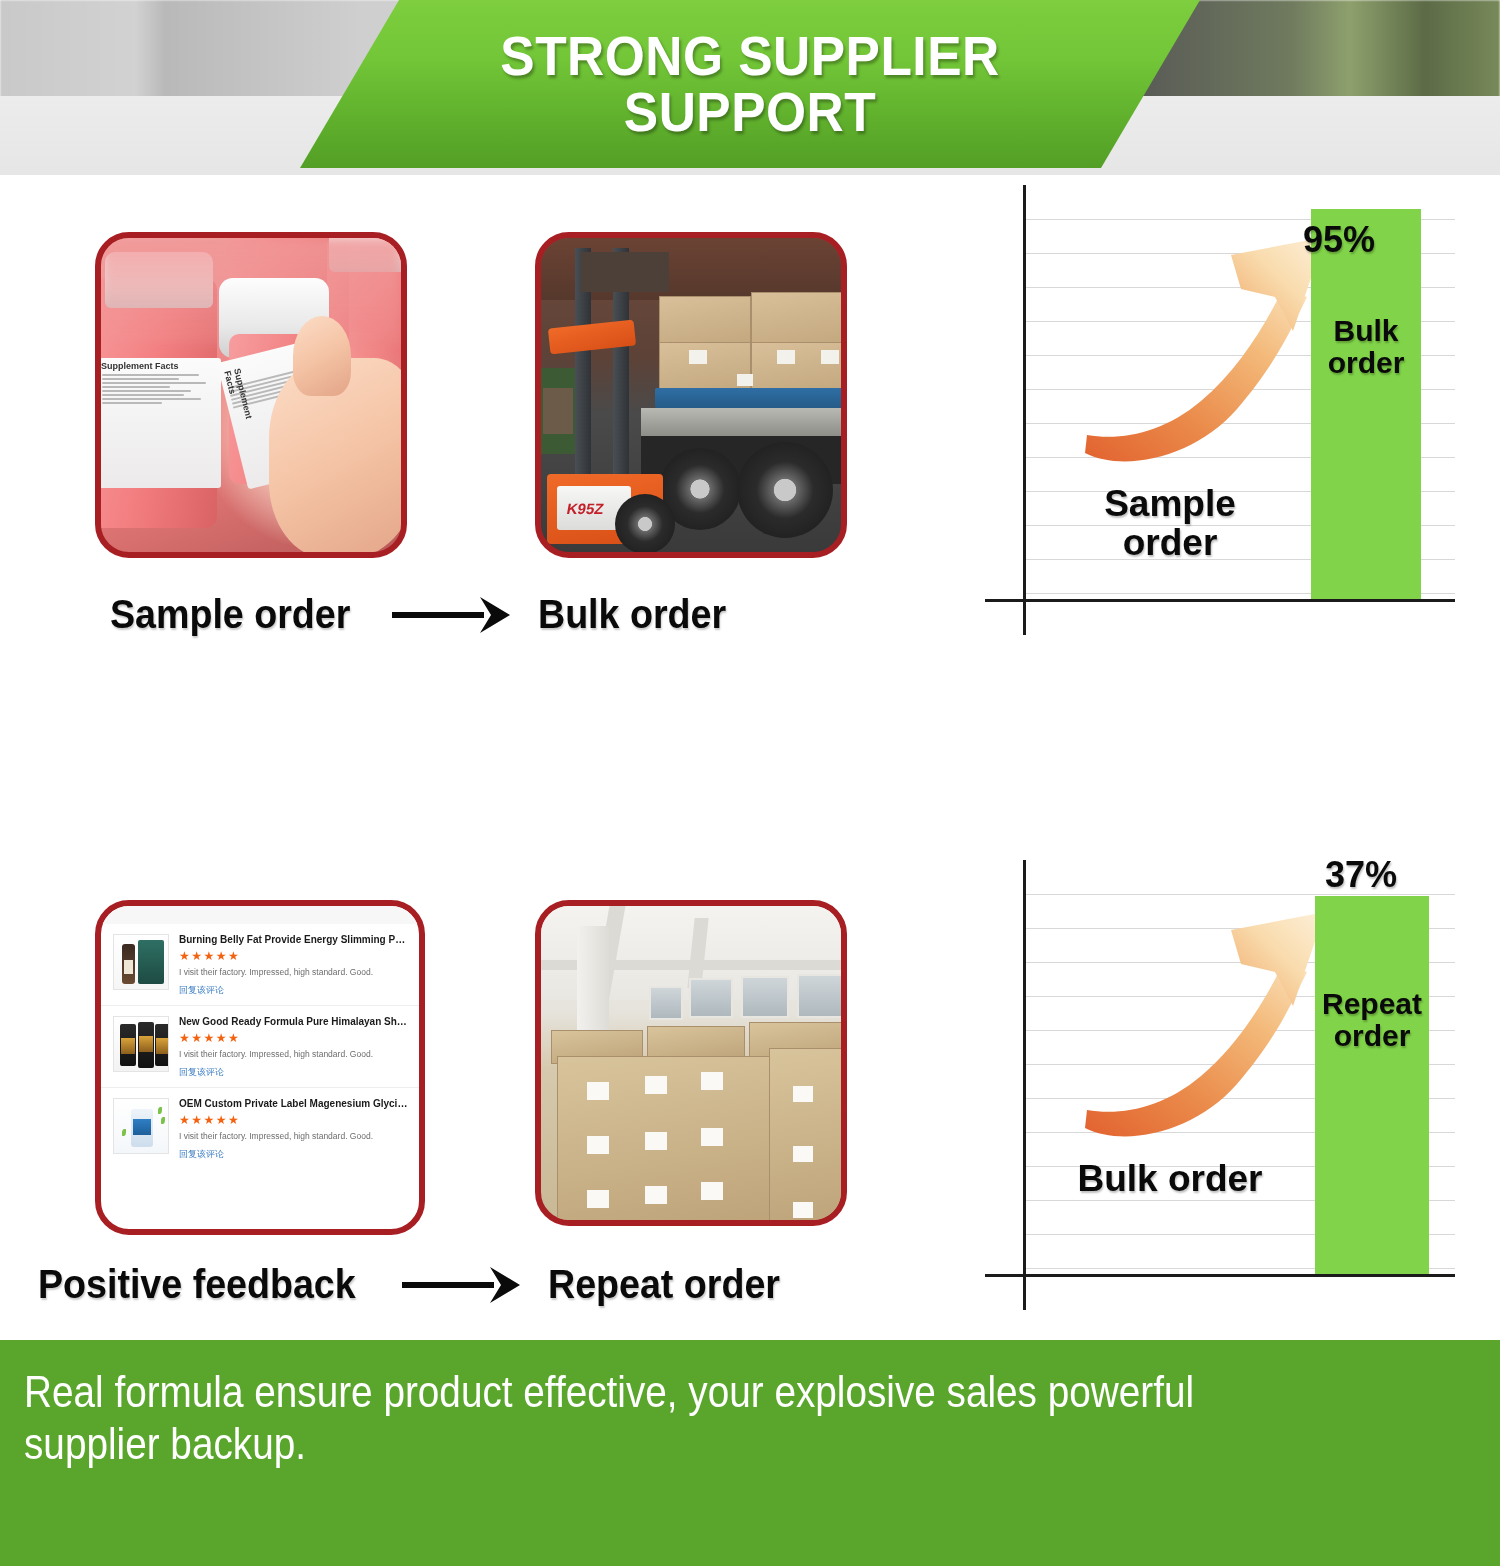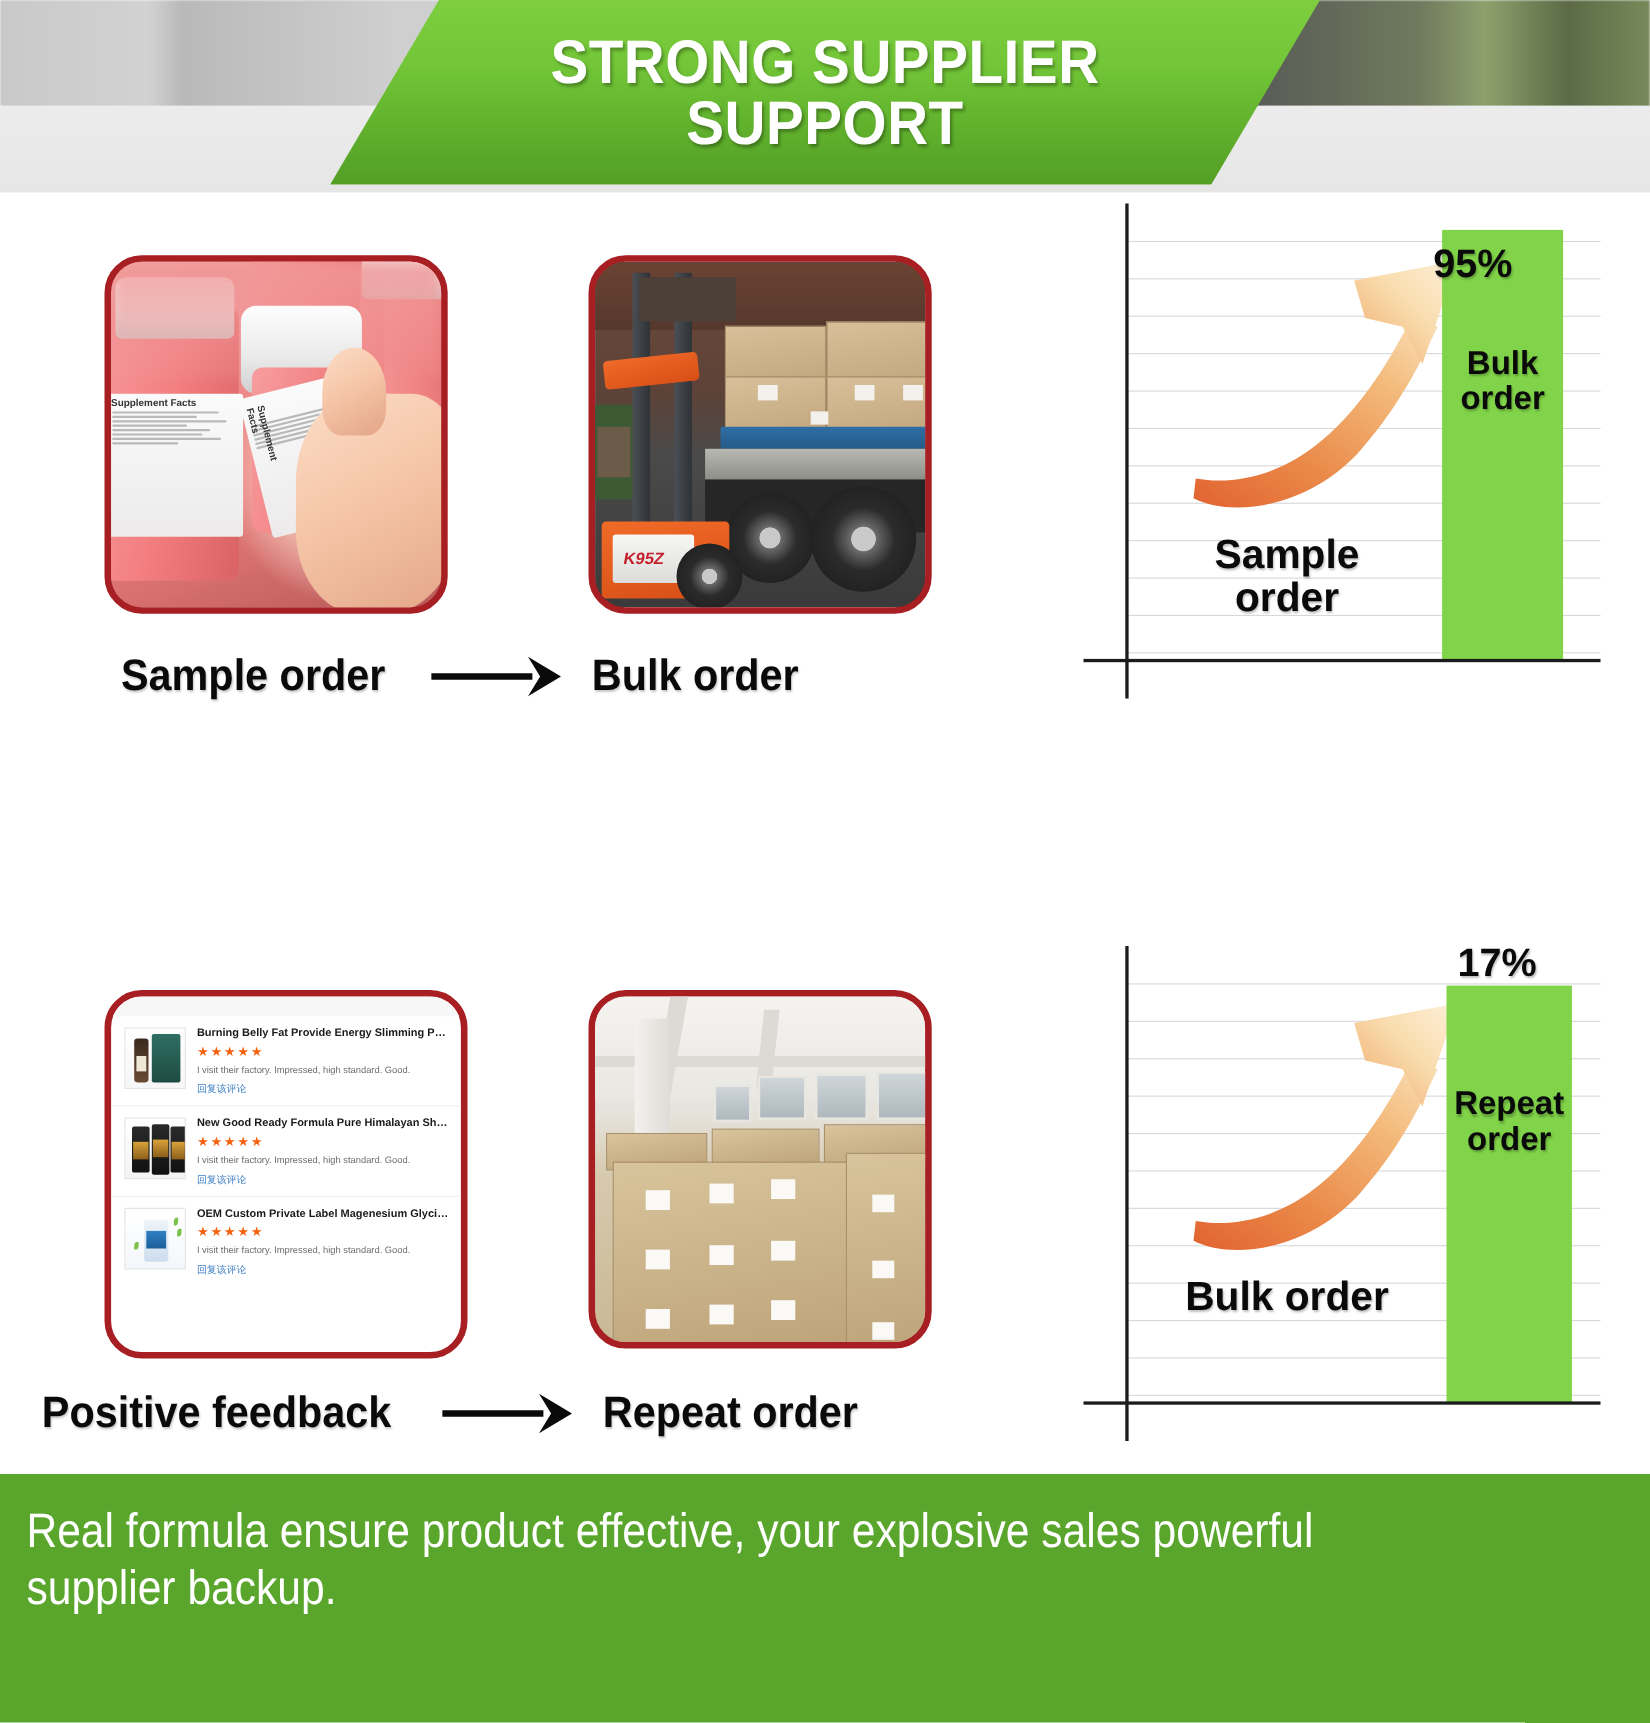--- a/index.html
+++ b/index.html
@@ -455,21 +455,21 @@
             <stop offset="100%" stop-color="#fdf0da"></stop>
           </linearGradient>
         </defs>
         <path d="M60 268 C100 288 170 272 212 224 C252 178 268 140 282 112
                  L258 104 C240 140 214 184 176 216 C138 248 96 256 62 250 Z" fill="url(#arrBodyB)"></path>
         <path d="M206 70 L300 52 L268 146 L250 112 L216 104 Z" fill="url(#arrHeadB)"></path>
       </svg>
 
       <div class="bar" style="left:290px; top:36px; width:114px; bottom:0;"></div>
       <div class="bar-label" style="left:284px; top:128px; width:126px;">Repeat order</div>
-      <div class="pct-label" style="left:300px; top:-6px;">17%</div>
+      <div class="pct-label" style="left:300px; top:-6px;">37%</div>
       <div class="base-label" style="left:40px; top:300px; width:210px;">Bulk order</div>
     </div>
     <div class="y-axis"></div>
     <div class="x-axis"></div>
   </div>
 
   <div class="green-band" style="top:1340px; height:256px;">
     <div class="band-text">Real formula ensure product effective, your explosive sales powerful supplier backup.</div>
   </div>
 

